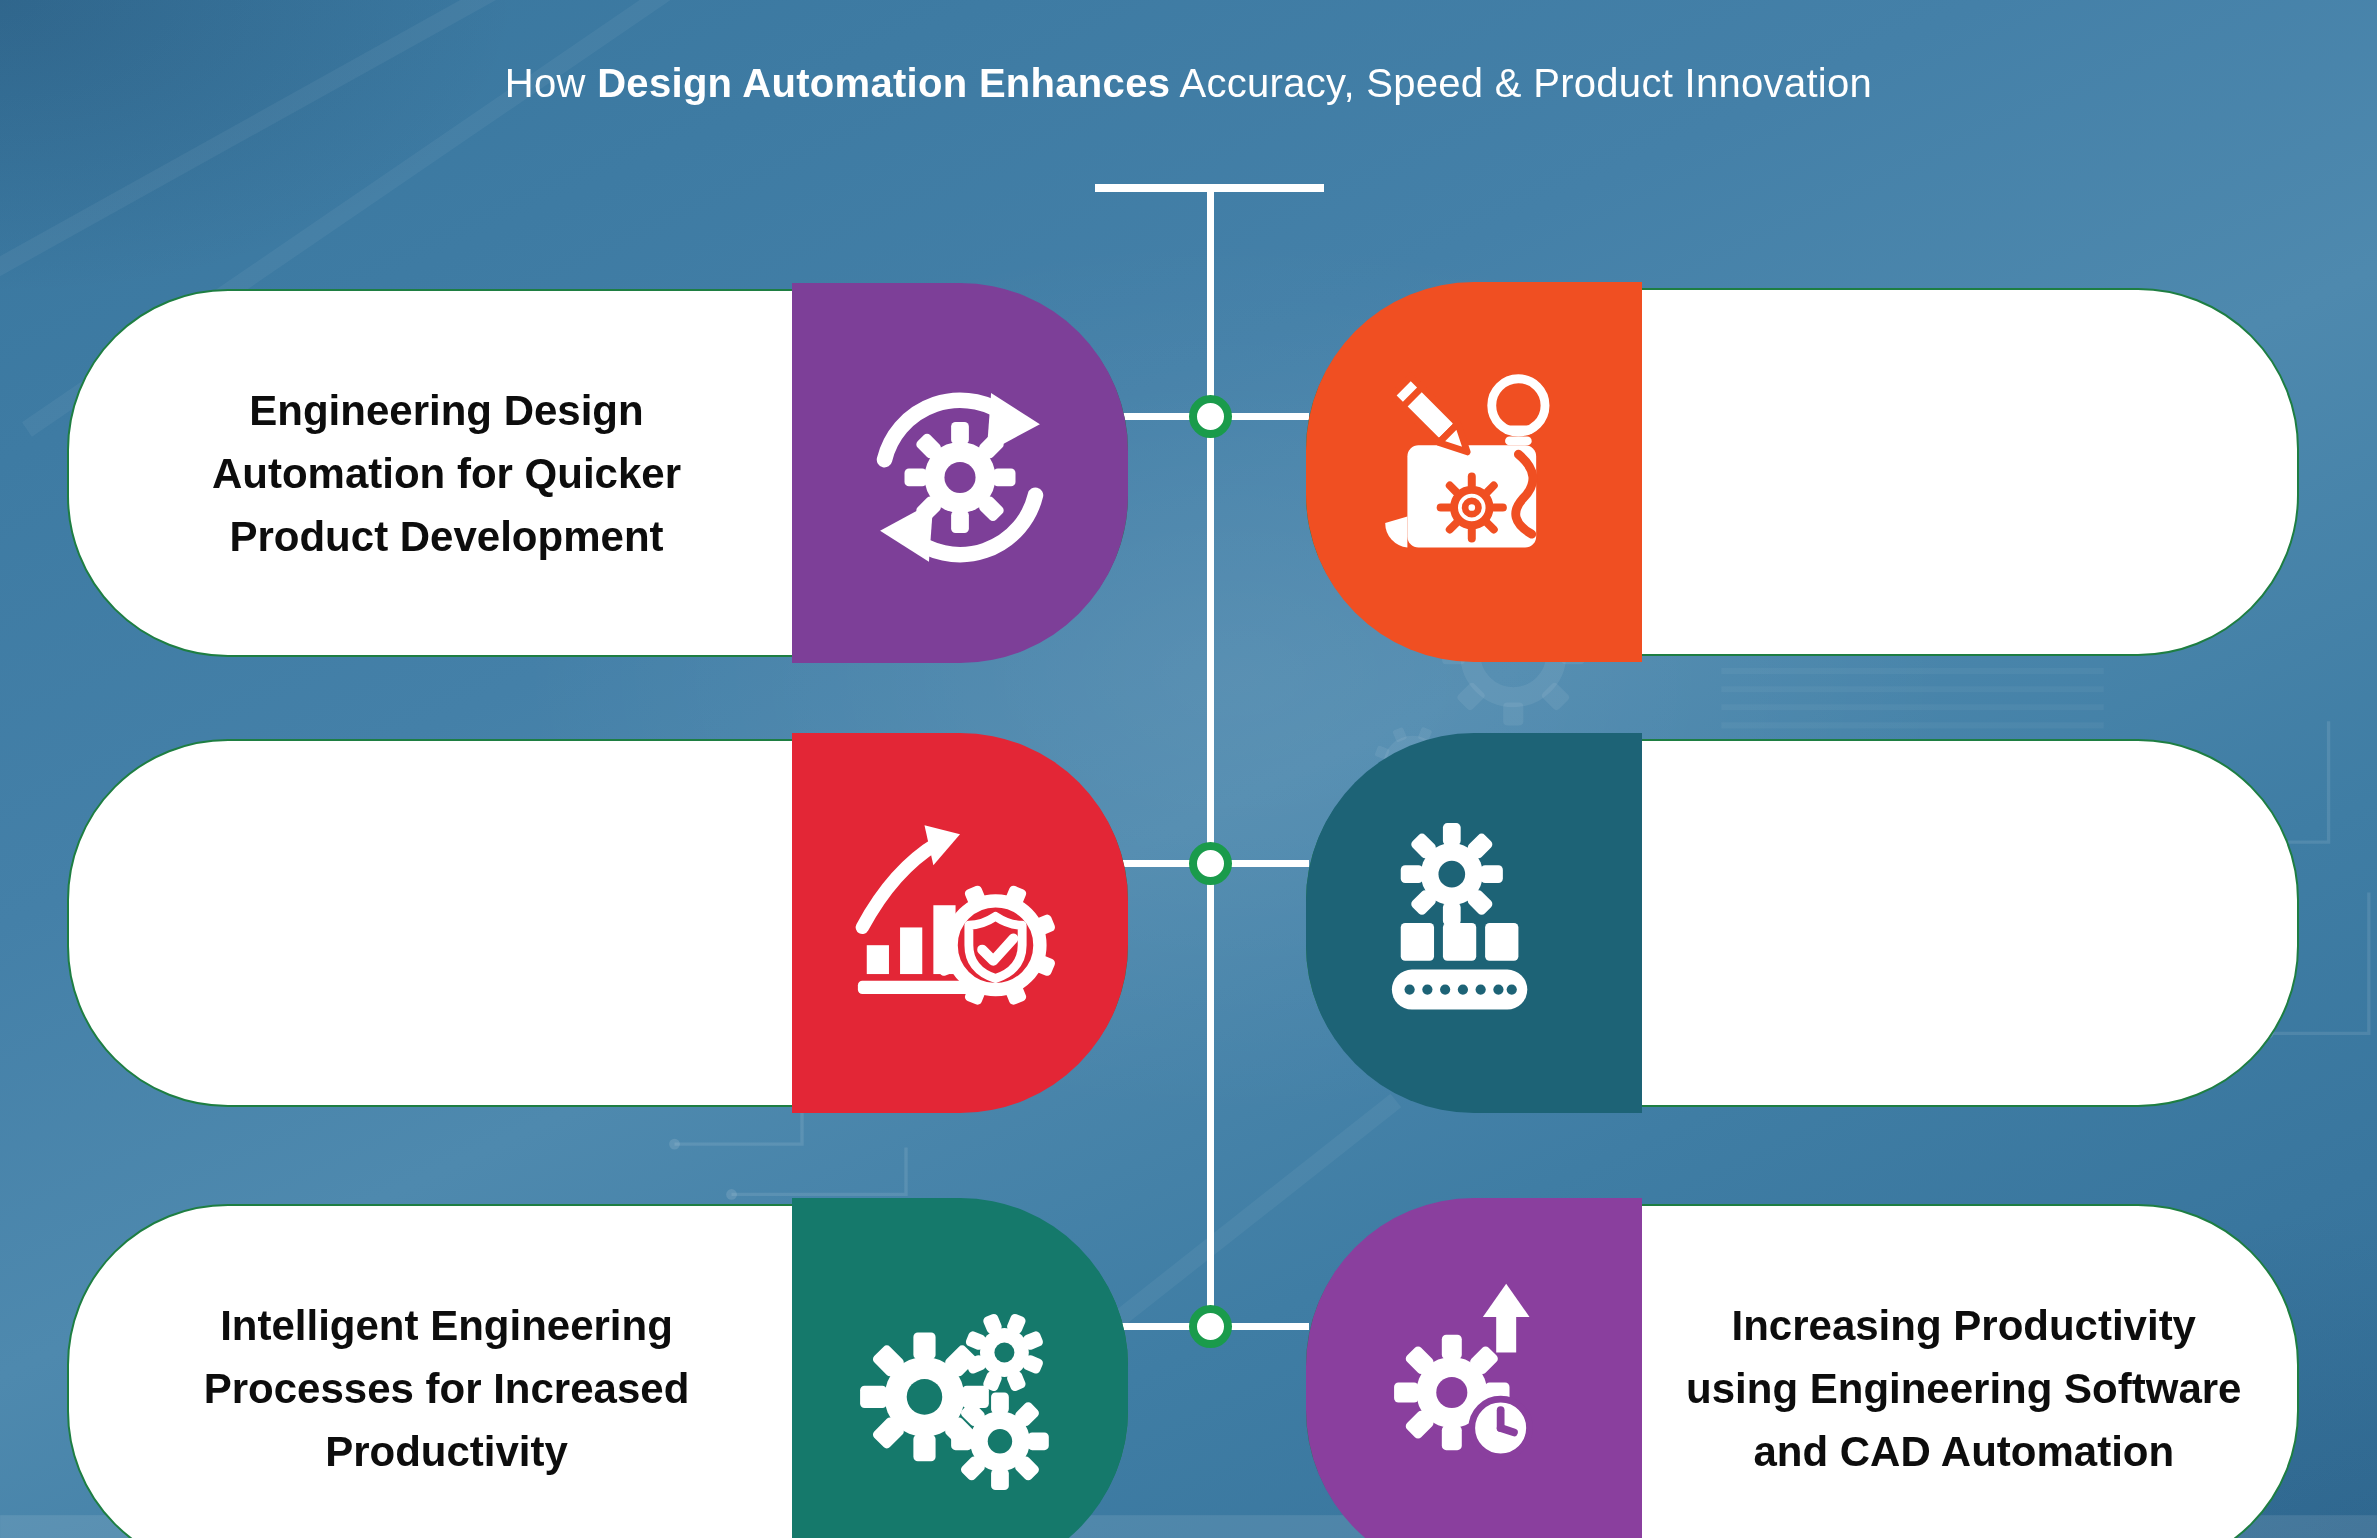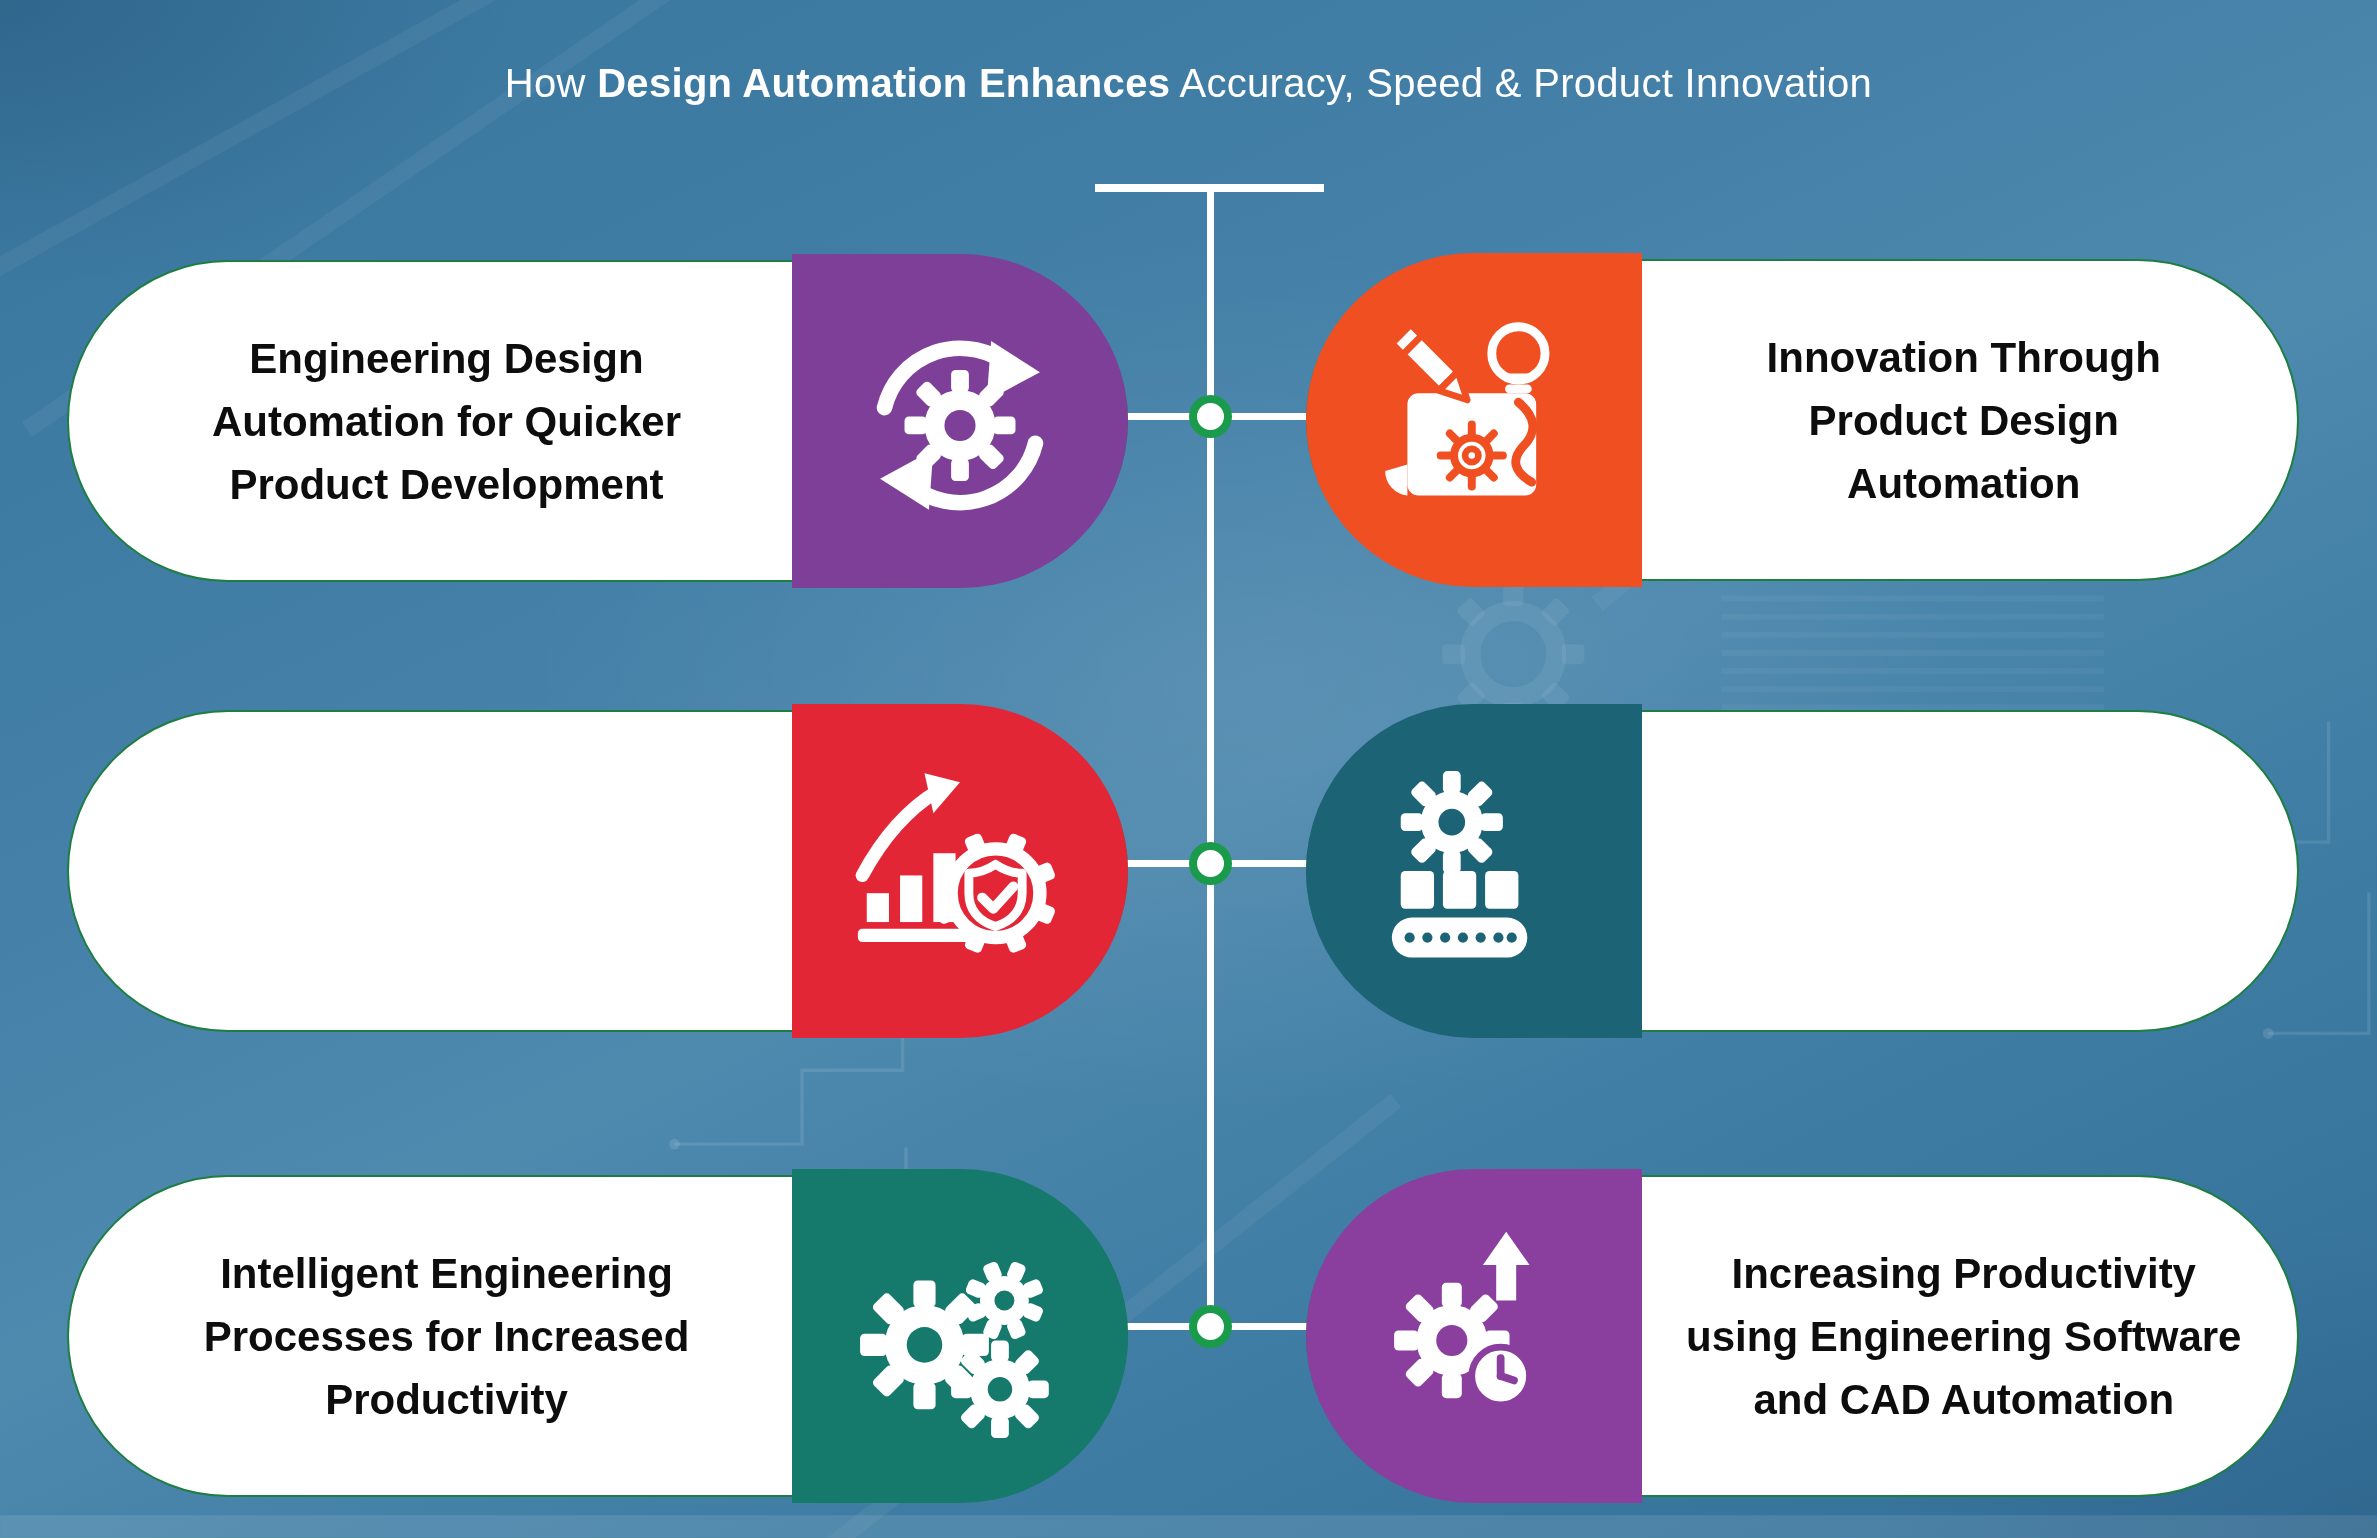--- a/index.html
+++ b/index.html
@@ -22,21 +22,21 @@
   .tbar{position:absolute;left:1095px;top:184px;width:229px;height:8px;background:#fff;}
   .vline{position:absolute;left:1207px;top:188px;width:7.4px;height:1139px;background:#fff;}
   .hline{position:absolute;left:1101px;width:208px;height:7.4px;background:#fff;}
   .hline.r1{top:413px;} .hline.r2{top:860px;} .hline.r3{top:1323px;}
   .node{
     position:absolute;left:1189px;width:27px;height:27px;background:#fff;
     border:8.7px solid #1a9b4b;border-radius:50%;box-sizing:content-box;
   }
   .node.r1{top:395px;} .node.r2{top:842px;} .node.r3{top:1305px;}
 
-  .card{position:absolute;height:322px;width:1061px;}
+  .card{position:absolute;height:368px;width:1061px;margin-top:29px;}
   .card.right{width:993px;}
   .pill{
     position:absolute;inset:0;background:#ffffff;border:2px solid #1e7e42;
     border-radius:161px;box-sizing:border-box;
   }
   .colorblock{
     position:absolute;top:-6px;bottom:-6px;width:336px;background:var(--accent);
     display:flex;align-items:center;justify-content:center;
   }
   .card.left  .colorblock{right:0;border-radius:0 168px 168px 0;}
@@ -189,23 +189,20 @@
           <path d="M-6 12 L0 24 L6 12 Z" fill="#fff" stroke="var(--accent)" stroke-width="3" stroke-linejoin="round"></path>
         </g>
         <g stroke="#fff" fill="none" stroke-width="4" stroke-linecap="round">
           <circle cx="70" cy="20" r="12"></circle>
           <path d="M65 31 h10"></path>
           <path d="M66 36 h8"></path>
         </g>
         <path d="M70 42 q12 10 2 20 q-8 9 4 16" stroke="var(--accent)" fill="none" stroke-width="4" stroke-linecap="round"></path>
       </svg>
     </div>
-    <div class="cardtext">Innovation Through
-Product Design
-Automation</div>
   </section>
 
   <section class="card left c3" style="--accent: #e32636;">
     <div class="pill"></div>
     <div class="colorblock">
       <svg class="icon" viewBox="0 0 100 100">
         <rect x="4" y="76" width="56" height="6" rx="2" fill="#fff"></rect>
         <rect x="8" y="60" width="10" height="13" fill="#fff"></rect>
         <rect x="23" y="52" width="10" height="21" fill="#fff"></rect>
         <rect x="38" y="42" width="10" height="31" fill="#fff"></rect>

